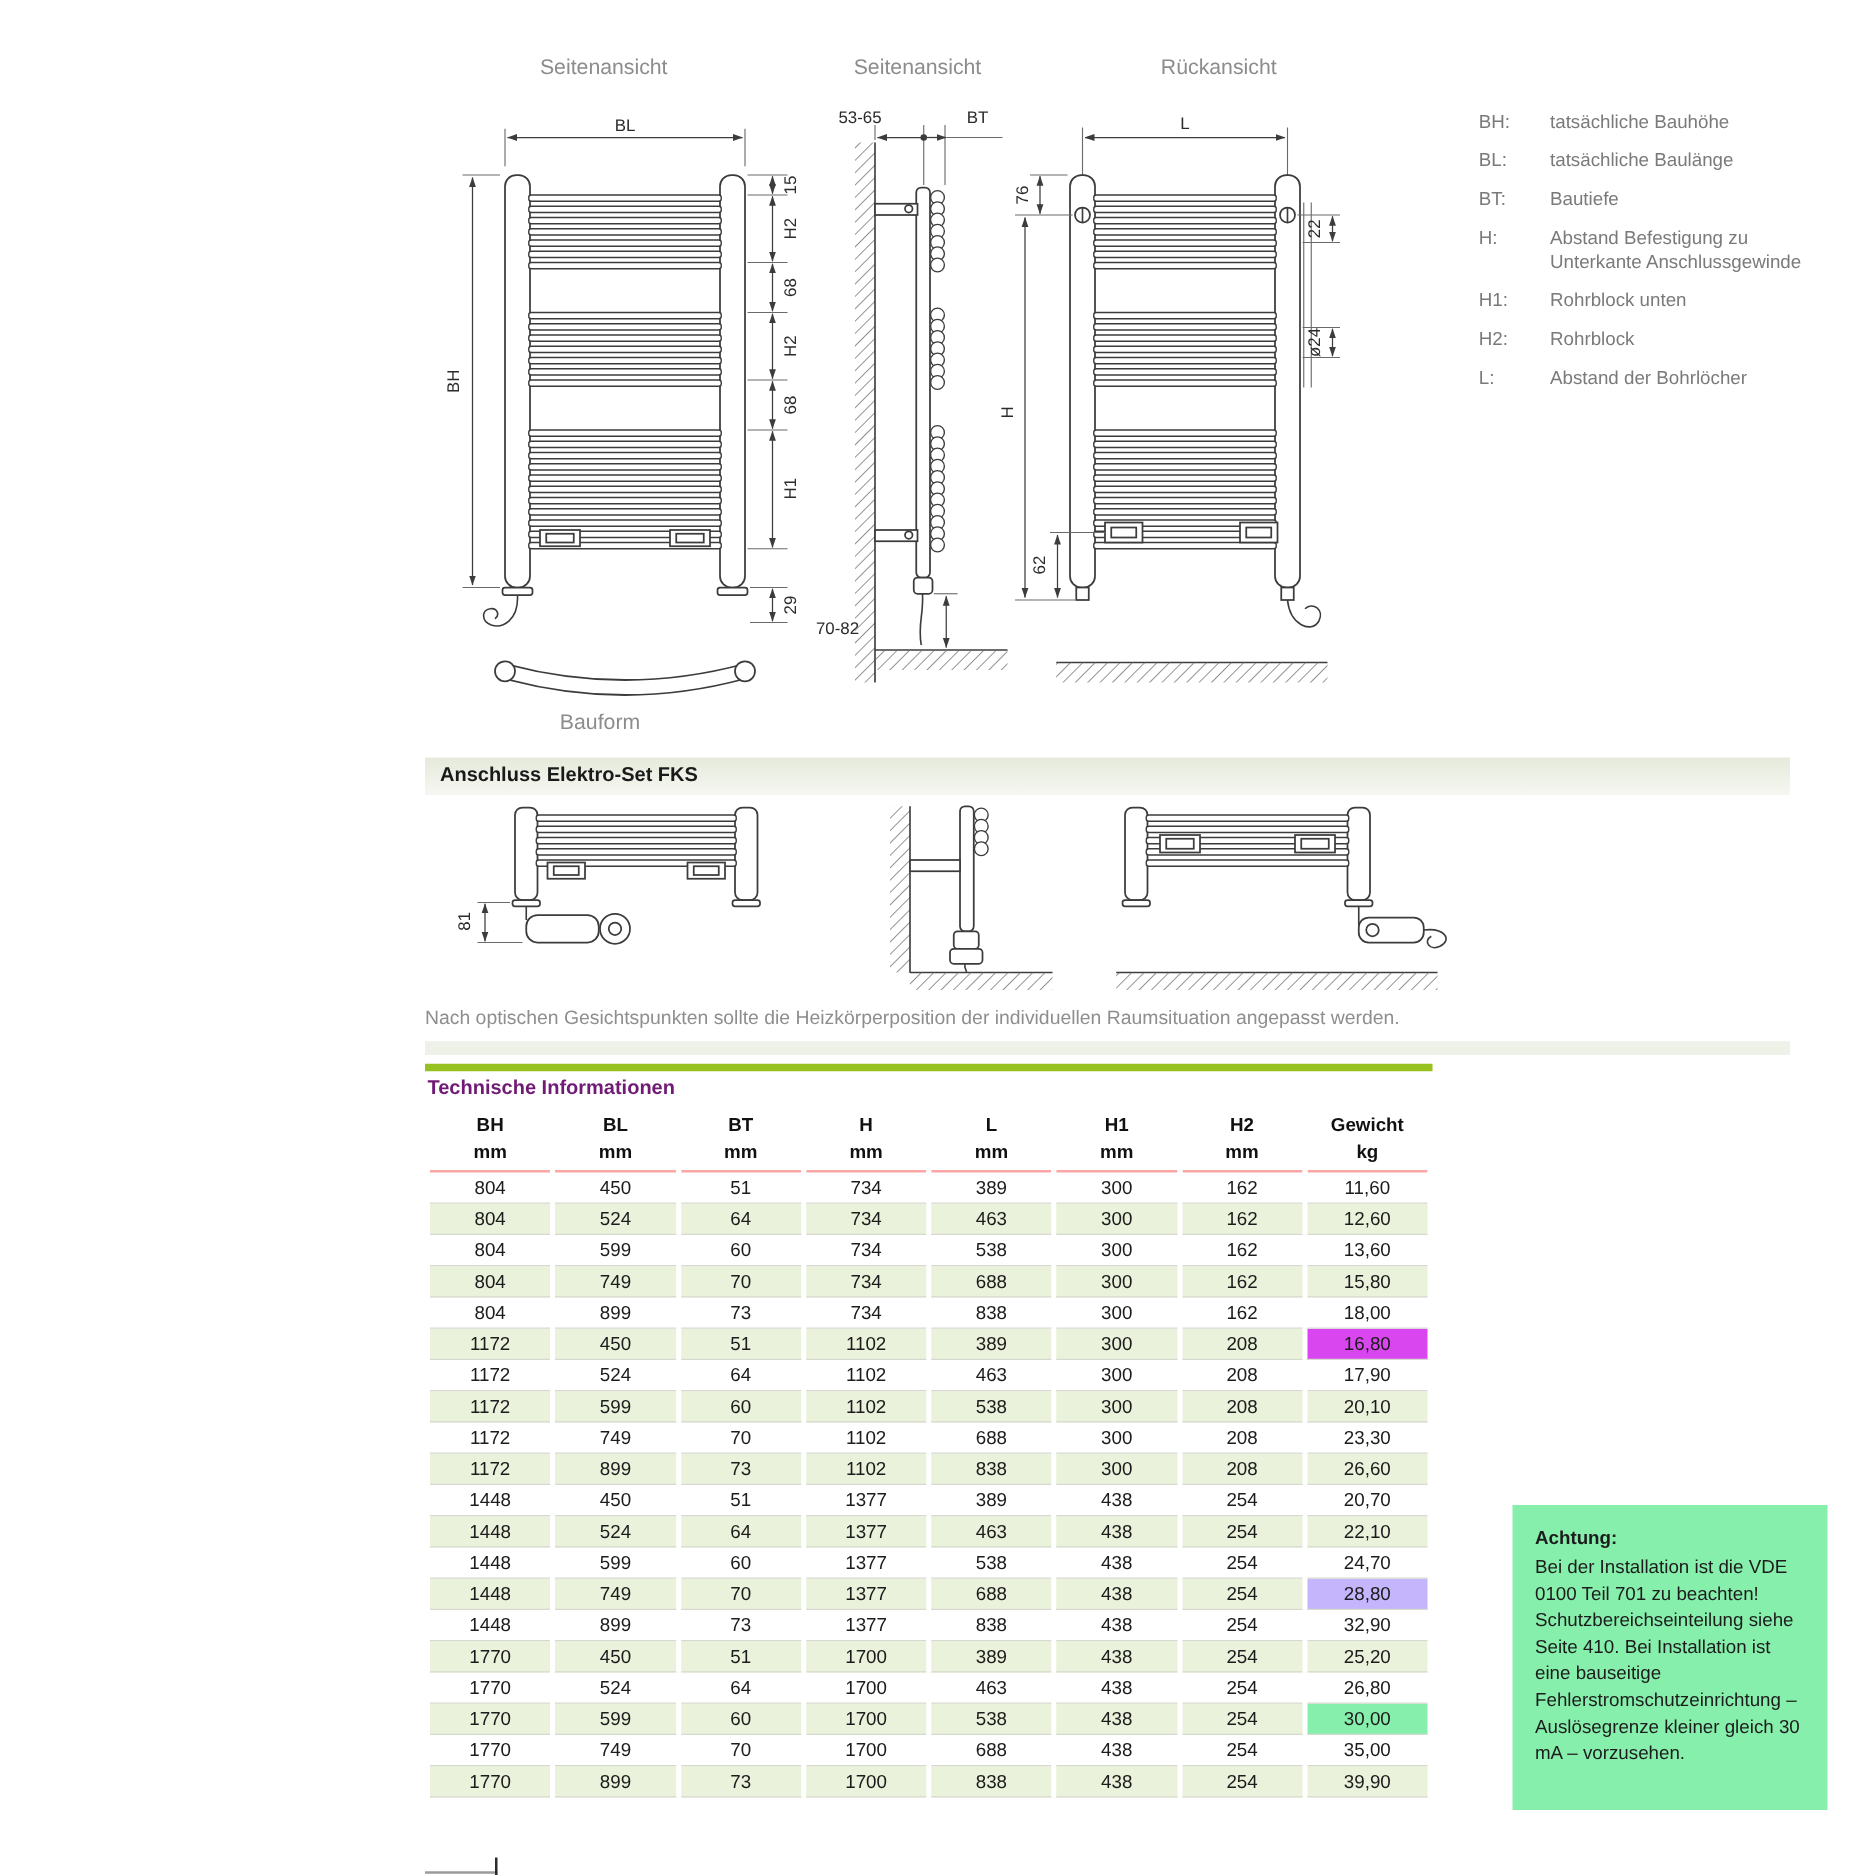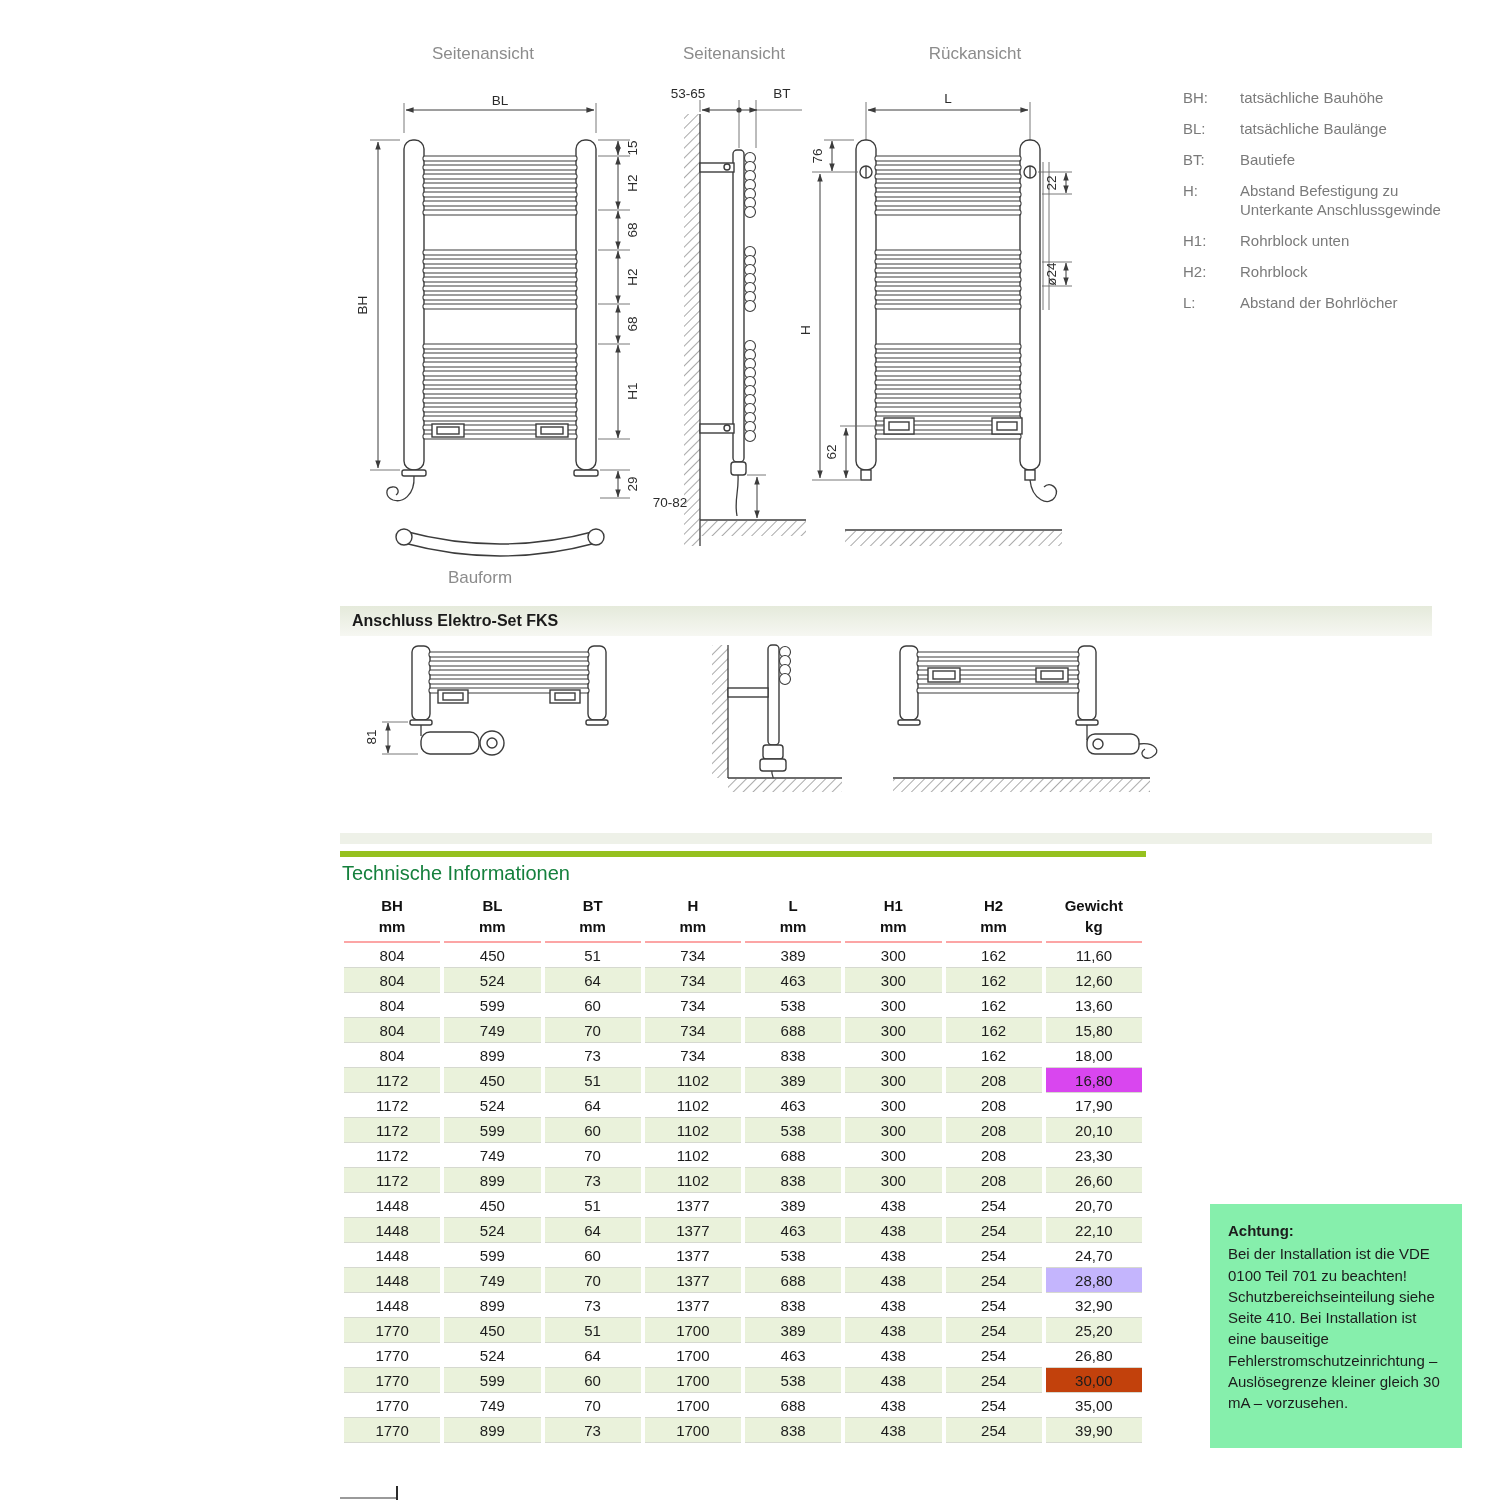--- a/index.html
+++ b/index.html
@@ -21,21 +21,21 @@
   .section-bar { left:340px; top:606px; width:1092px; height:30px;
                  background:linear-gradient(180deg,#e5eadb,#f6f7f2);
                  display:flex; align-items:center; padding-left:12px; box-sizing:border-box; }
   .section-title { font-weight:bold; font-size:16px; color:#1a1a1a; }
 
   .note { left:340px; top:806px; width:920px; font-size:15.5px; color:#8e8e8e; }
   .sep-band { left:340px; top:833px; width:1092px; height:11px; background:#eef1e8; }
   .green-line { left:340px; top:851px; width:806px; height:6px; }
 
   .tech { left:340px; top:862px; width:806px; }
-  .tech h2 { font-size:20px; font-weight:normal; color:#15803d; margin:0 0 10px 2px; }
+  .tech h2 { font-size:16px; font-weight:bold; color:#701a75; margin:0 0 10px 2px; }
   table.spec { width:100%; border-collapse:collapse; table-layout:fixed; }
   .spec th { font-weight:bold; font-size:15px; color:#111; text-align:center; padding:2px 0; }
   .spec thead tr.units th { padding-bottom:6px; border-bottom:2px solid #fca5a5; }
   .spec td { font-size:15px; color:#1c1c1c; text-align:center; padding:4px 0 3px 0;
              border-left:4px solid #fff; border-right:4px solid #fff;
              border-bottom:1px solid #d6d9d0; }
 
   .warning { left:1180px; top:1204px; width:252px; min-height:244px; padding:16px 18px;
              box-sizing:border-box; font-size:15px; line-height:1.42; color:#1c1c1c; }
   .warning-title { font-weight:bold; margin-bottom:2px; }
@@ -387,20 +387,21 @@
       <div class="legend-row">
         <div class="legend-key">L:</div>
         <div class="legend-text">Abstand der Bohrlöcher</div>
       </div>
     </div>
 
   <div class="abs section-bar">
     <span class="section-title">Anschluss Elektro-Set FKS</span>
   </div>
 
+  <div class="abs note">Nach optischen Gesichtspunkten sollte die Heizkörperposition der individuellen Raumsituation angepasst werden.</div>
   <div class="abs sep-band"></div>
   <div class="abs green-line" style="background-color: rgb(150, 193, 31);"></div>
 
   <div class="abs tech">
     <h2>Technische Informationen</h2>
     <table class="spec">
       <thead>
         <tr class="labels" id="head-labels">
             <th>BH</th>
             <th>BL</th>
@@ -594,21 +595,21 @@
             <td>26,80</td>
           </tr>
           <tr>
             <td style="background-color: rgb(234, 242, 219);">1770</td>
             <td style="background-color: rgb(234, 242, 219);">599</td>
             <td style="background-color: rgb(234, 242, 219);">60</td>
             <td style="background-color: rgb(234, 242, 219);">1700</td>
             <td style="background-color: rgb(234, 242, 219);">538</td>
             <td style="background-color: rgb(234, 242, 219);">438</td>
             <td style="background-color: rgb(234, 242, 219);">254</td>
-            <td style="background-color: #c2410c;">30,00</td>
+            <td style="background-color: #86efac;">30,00</td>
           </tr>
           <tr>
             <td>1770</td>
             <td>749</td>
             <td>70</td>
             <td>1700</td>
             <td>688</td>
             <td>438</td>
             <td>254</td>
             <td>35,00</td>

